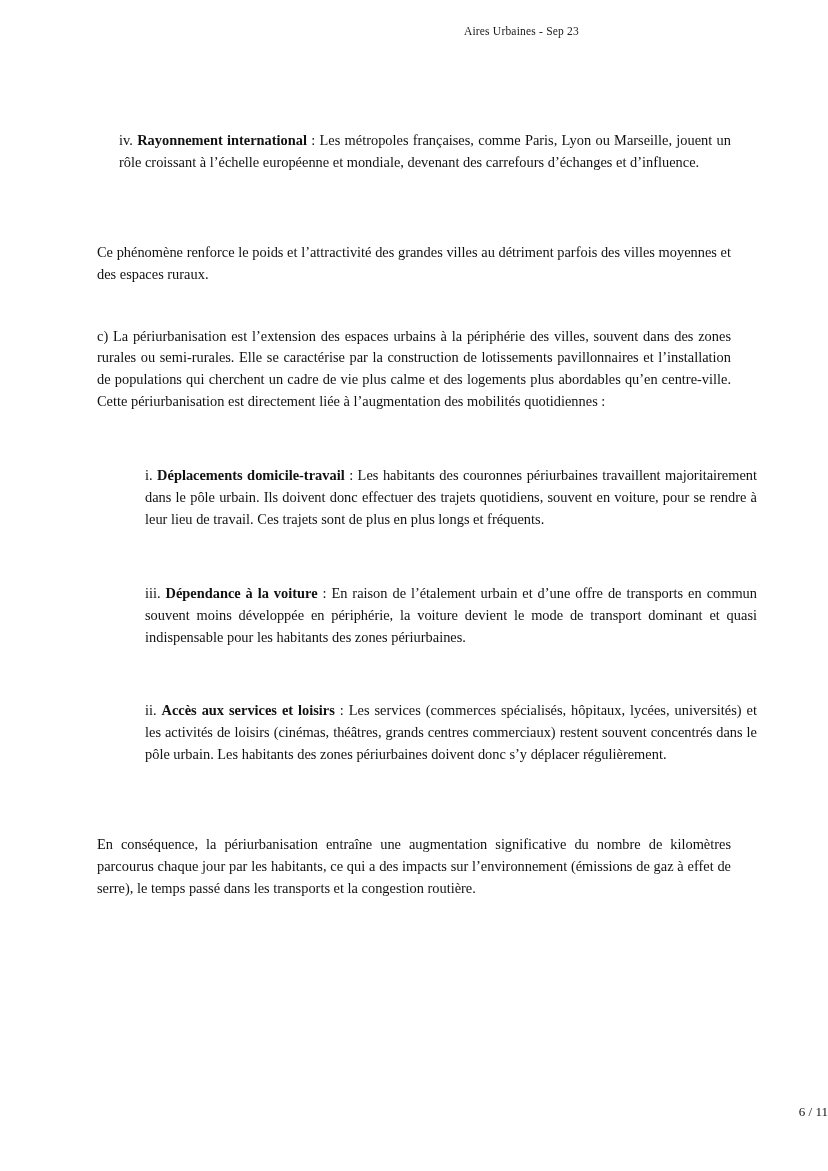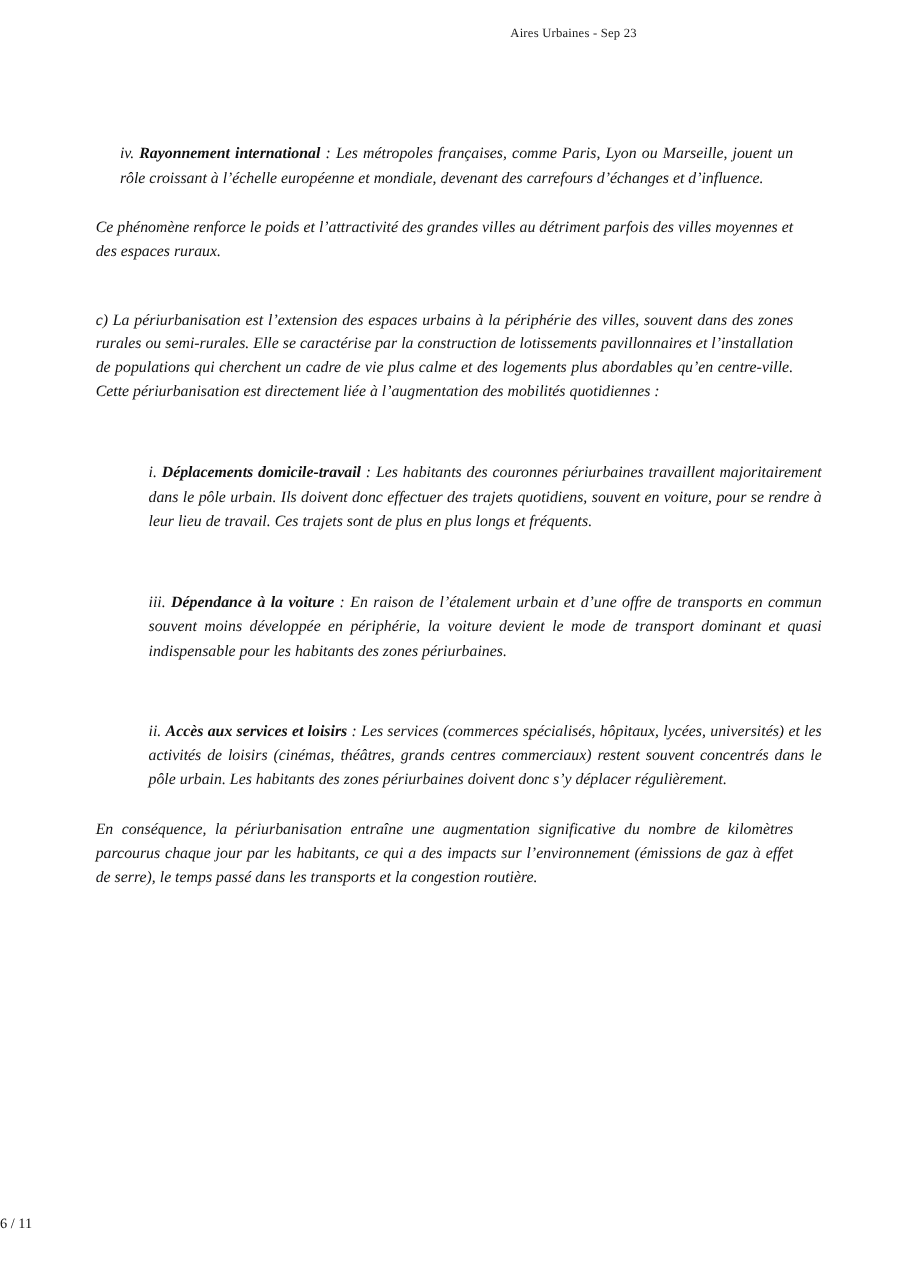--- a/index.html
+++ b/index.html
@@ -25,49 +25,48 @@
     position: absolute;
     top: 25px;
     right: 97px;
     font-size: 11.5px;
     color: #1a1a1a;
     letter-spacing: 0.2px;
     white-space: nowrap;
   }
   .content {
     position: absolute;
-    left: 87px;
+    left: 97px;
     top: 130px;
     width: 634px;
-    font-style: italic;
   }
   p {
     margin: 0;
     font-size: 14.4px;
     line-height: 1.52;
     text-align: justify;
     text-justify: inter-word;
     color: #111111;
   }
   .indented {
     margin-left: 22px;
     width: 612px;
   }
   .block-gap-md { margin-top: 40px; }
-  .block-gap-lg { margin-top: 23px; }
+  .block-gap-lg { margin-top: 68px; }
   .block-gap-xl { margin-top: 52px; margin-left: 48px; }
   b, .bold {
     font-weight: bold;
   }
   .footer {
     position: absolute;
     bottom: 51px;
     left: 0;
     width: 828px;
-    text-align: left;
+    text-align: right;
     font-size: 13px;
     color: #111111;
   }
 </style>
 </head>
 <body>
 
 <div class="page">
 
   <div class="header">Aires Urbaines - Sep 23</div>

